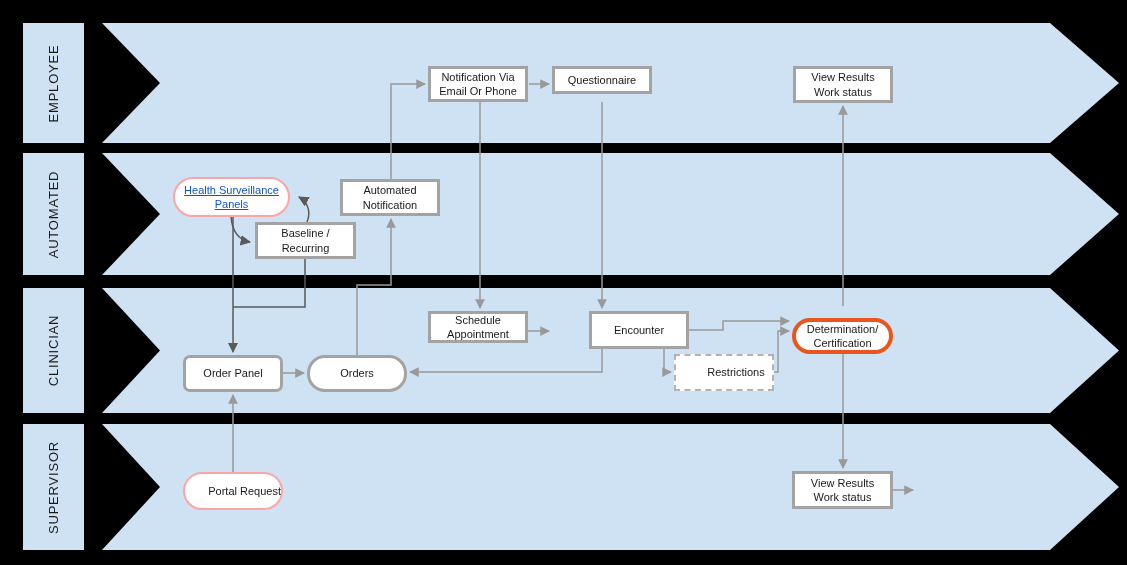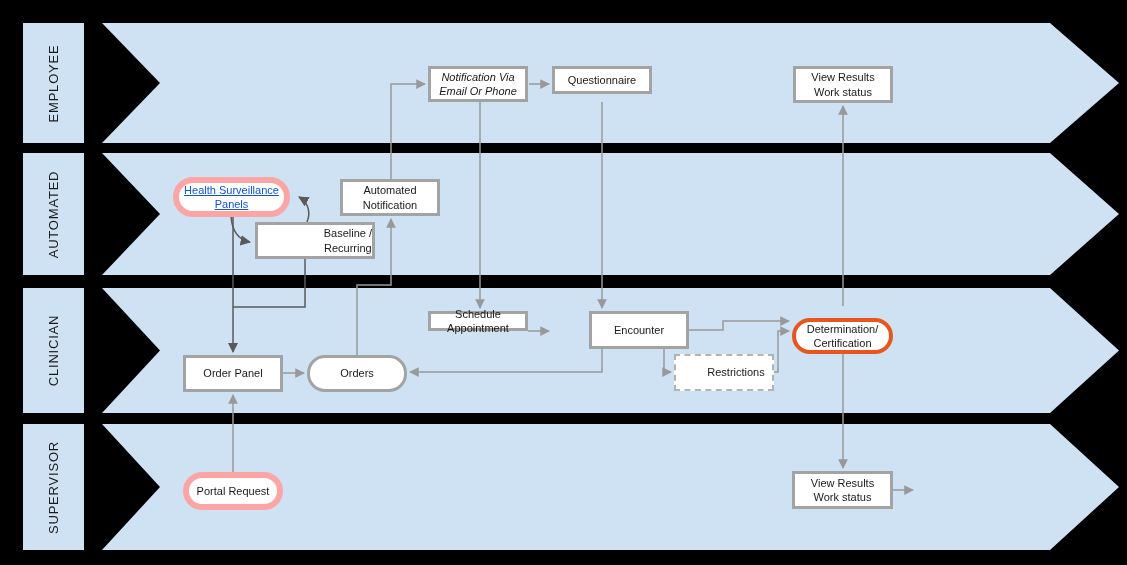--- a/index.html
+++ b/index.html
@@ -27,21 +27,21 @@
     background:#fff;
     display:flex;align-items:center;justify-content:center;
     text-align:center;
     font-size:11px;line-height:1.3;color:#1a1a1a;
     box-sizing:border-box;
   }
   .node .lbl{white-space:pre-line;}
   .process{border:3px solid #a3a3a3;}
   .process-dashed{border:2px dashed #b3b3b3;padding-left:24px;}
   .stadium{border-radius:999px;}
-  .stadium-green{border:6px solid #fca5a5;}
+  .stadium-green{border:2px solid #fca5a5;}
   .stadium-orange{border:4px solid #e8551d;}
   .stadium-dashed-red{border:2px dashed #e05c35;}
   .linktext{color:#1155cc;text-decoration:underline;cursor:pointer;white-space:pre-line;}
 </style>
 </head>
 <body>
 
 <div id="canvas">
 
   <svg id="wires" width="1127" height="565" viewBox="0 0 1127 565">
@@ -91,67 +91,67 @@
   <div class="lane-label" style="top:153px;height:122px;">
     <span>AUTOMATED</span>
   </div>
   <div class="lane-label" style="top:288px;height:125px;">
     <span>CLINICIAN</span>
   </div>
   <div class="lane-label" style="top:424px;height:126px;">
     <span>SUPERVISOR</span>
   </div>
 
-  <div class="node process" style="left:428px;top:66px;width:100px;height:36px;font-style:italic;">
+  <div class="node process" style="left:428px;top:66px;width:100px;height:36px;">
     <span class="lbl">Notification Via
 Email Or Phone</span>
   </div>
   <div class="node process" style="left:552px;top:66px;width:100px;height:28px;">
     <span class="lbl">Questionnaire</span>
   </div>
   <div class="node process" style="left:793px;top:66px;width:100px;height:37px;">
     <span class="lbl">View Results
 Work status</span>
   </div>
 
   <div class="node stadium stadium-green" style="left:173px;top:177px;width:117px;height:40px;">
     <a class="linktext">Health Surveillance
 Panels</a>
   </div>
-  <div class="node process" style="left:255px;top:222px;width:120px;height:37px;justify-content:flex-end;">
+  <div class="node process" style="left:255px;top:222px;width:101px;height:37px;">
     <span class="lbl">Baseline /
 Recurring</span>
   </div>
   <div class="node process" style="left:340px;top:179px;width:100px;height:37px;">
     <span class="lbl">Automated
 Notification</span>
   </div>
 
-  <div class="node process" style="left:428px;top:311px;width:100px;height:20px;">
+  <div class="node process" style="left:428px;top:311px;width:100px;height:32px;">
     <span class="lbl">Schedule
 Appointment</span>
   </div>
   <div class="node process" style="left:552px;top:311px;width:100px;height:38px;margin-left:37px;">
     <span class="lbl">Encounter</span>
   </div>
-  <div class="node process" style="left:183px;top:355px;width:100px;height:37px;">
+  <div class="node process" style="left:183px;top:355px;width:100px;height:37px;border-radius:7px;">
     <span class="lbl">Order Panel</span>
   </div>
   <div class="node process" style="left:307px;top:355px;width:100px;height:37px;border-radius:18px;">
     <span class="lbl">Orders</span>
   </div>
   <div class="node process-dashed" style="left:674px;top:354px;width:100px;height:37px;">
     <span class="lbl">Restrictions</span>
   </div>
   <div class="node stadium stadium-orange" style="left:792px;top:306px;width:101px;height:36px;margin-top:12px;">
     <span class="lbl">Determination/
 Certification</span>
   </div>
 
-  <div class="node stadium stadium-green" style="left:183px;top:472px;width:100px;height:38px;">
+  <div class="node stadium stadium-green" style="left:183px;top:472px;width:100px;height:38px;justify-content:flex-end;">
     <span class="lbl">Portal Request</span>
   </div>
   <div class="node process" style="left:792px;top:471px;width:101px;height:38px;">
     <span class="lbl">View Results
 Work status</span>
   </div>
 
 </div>
 
 </body></html>

